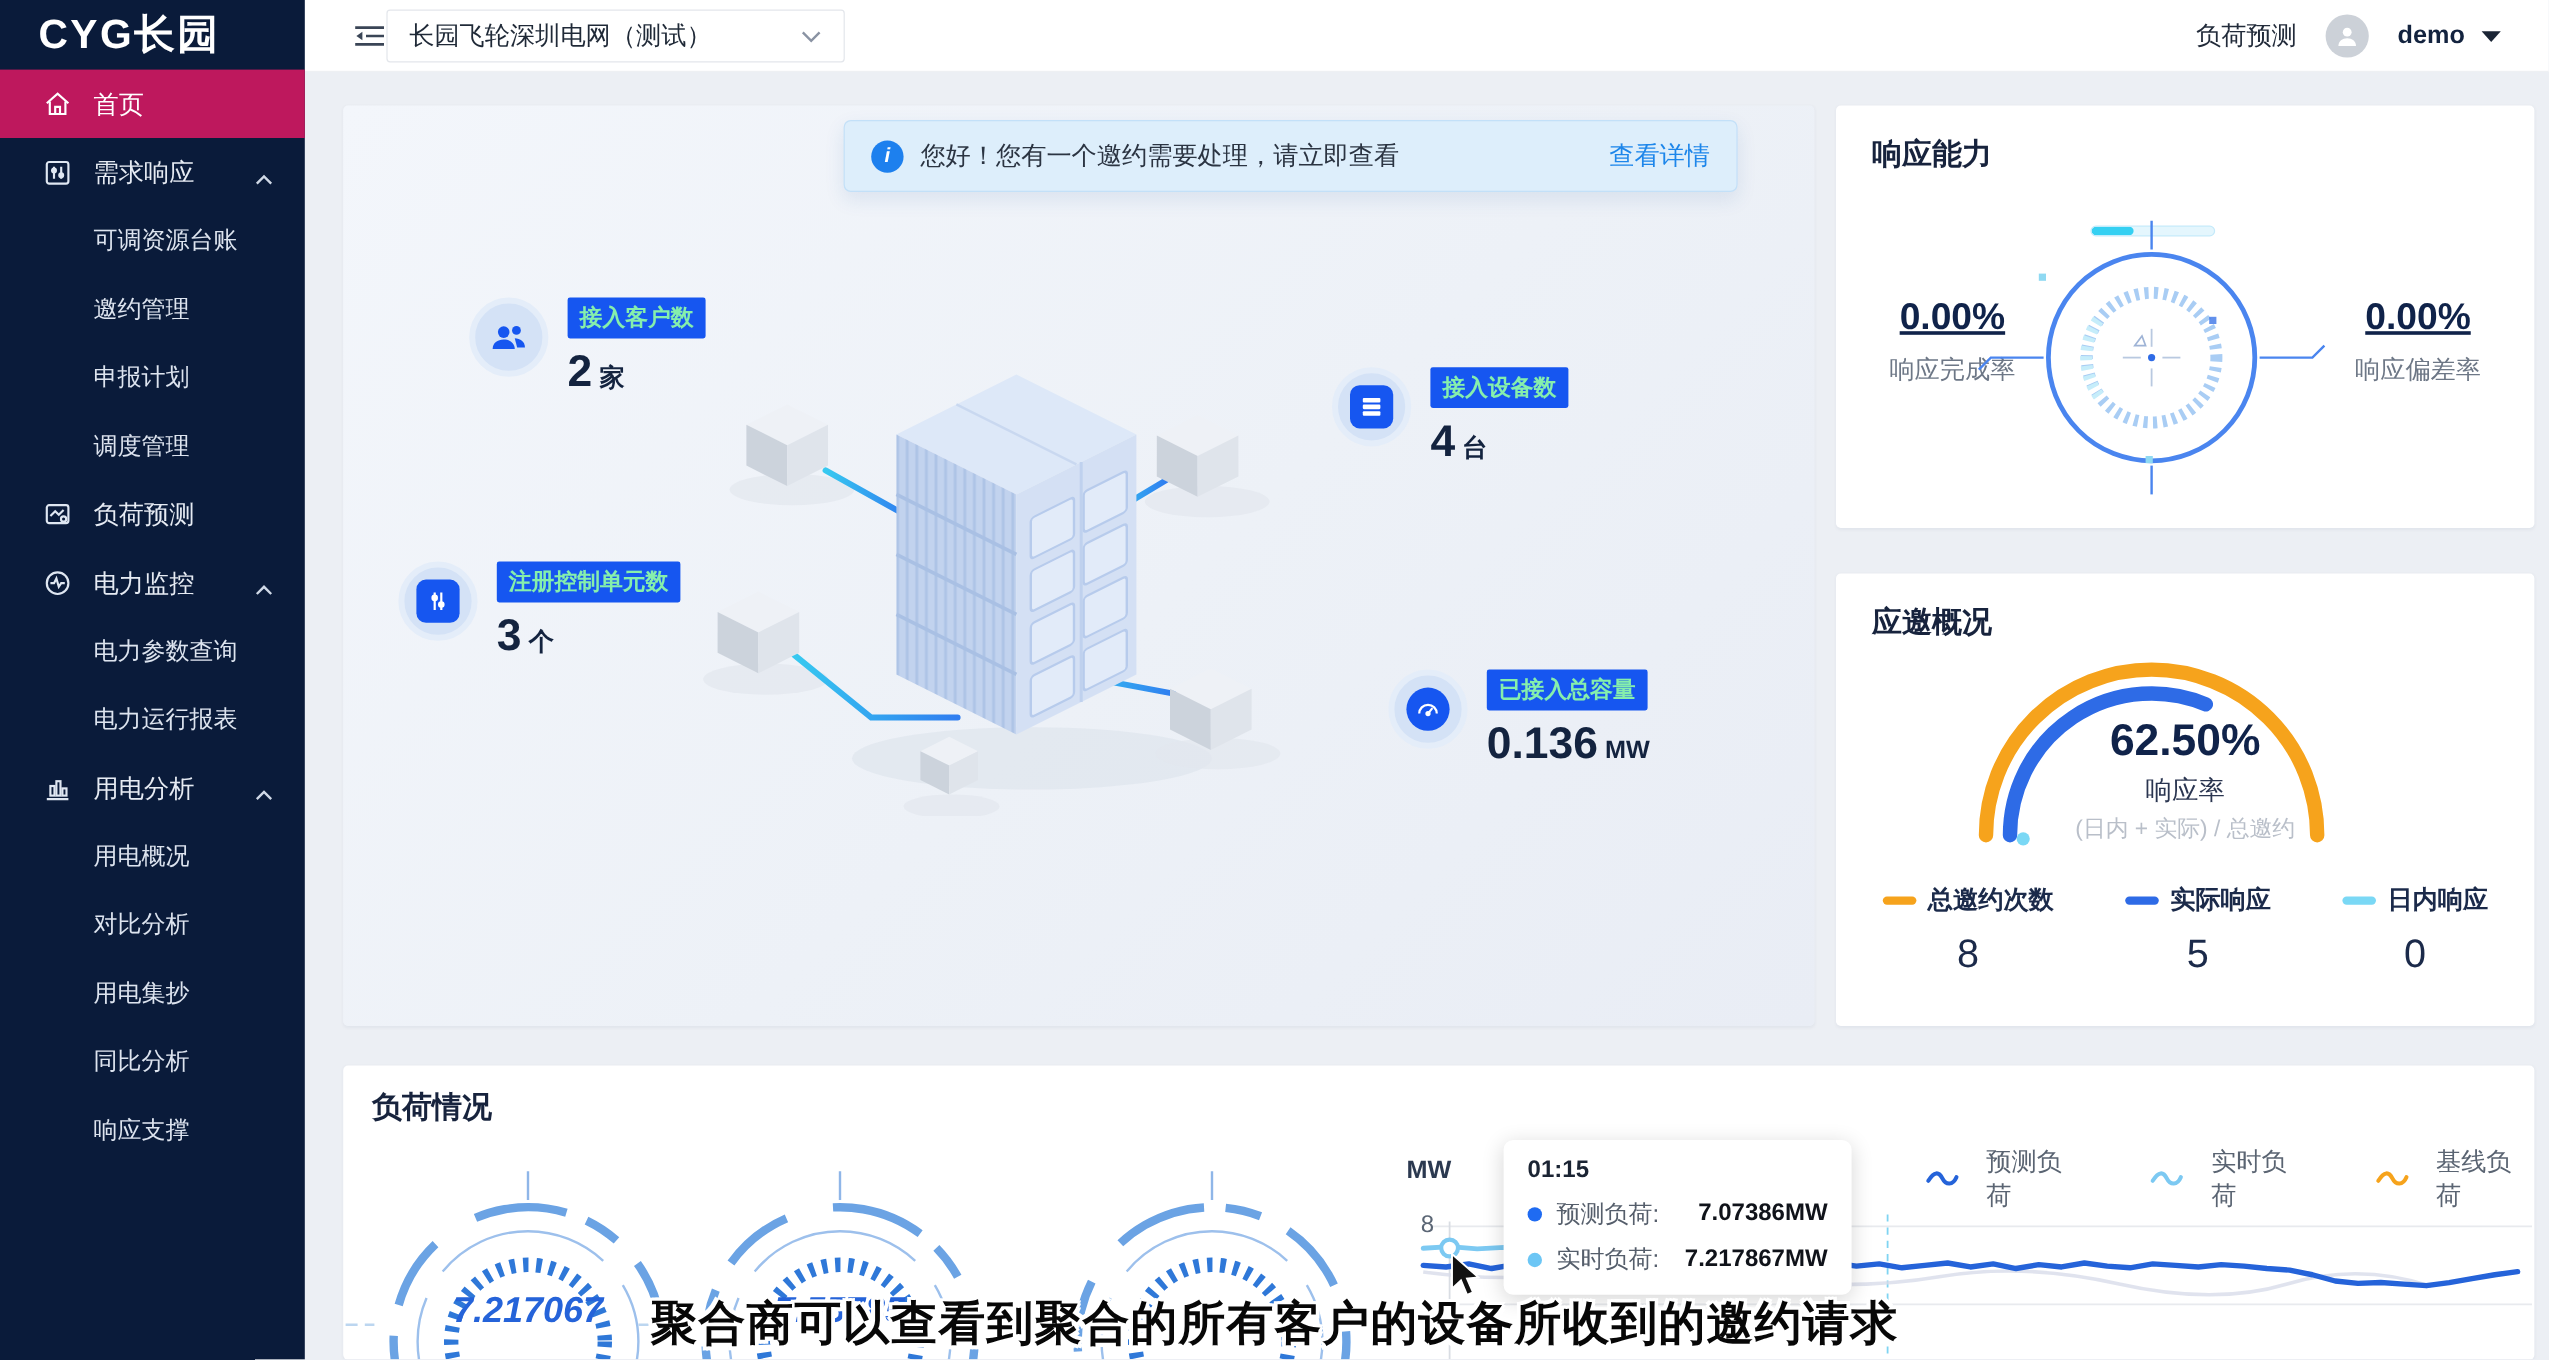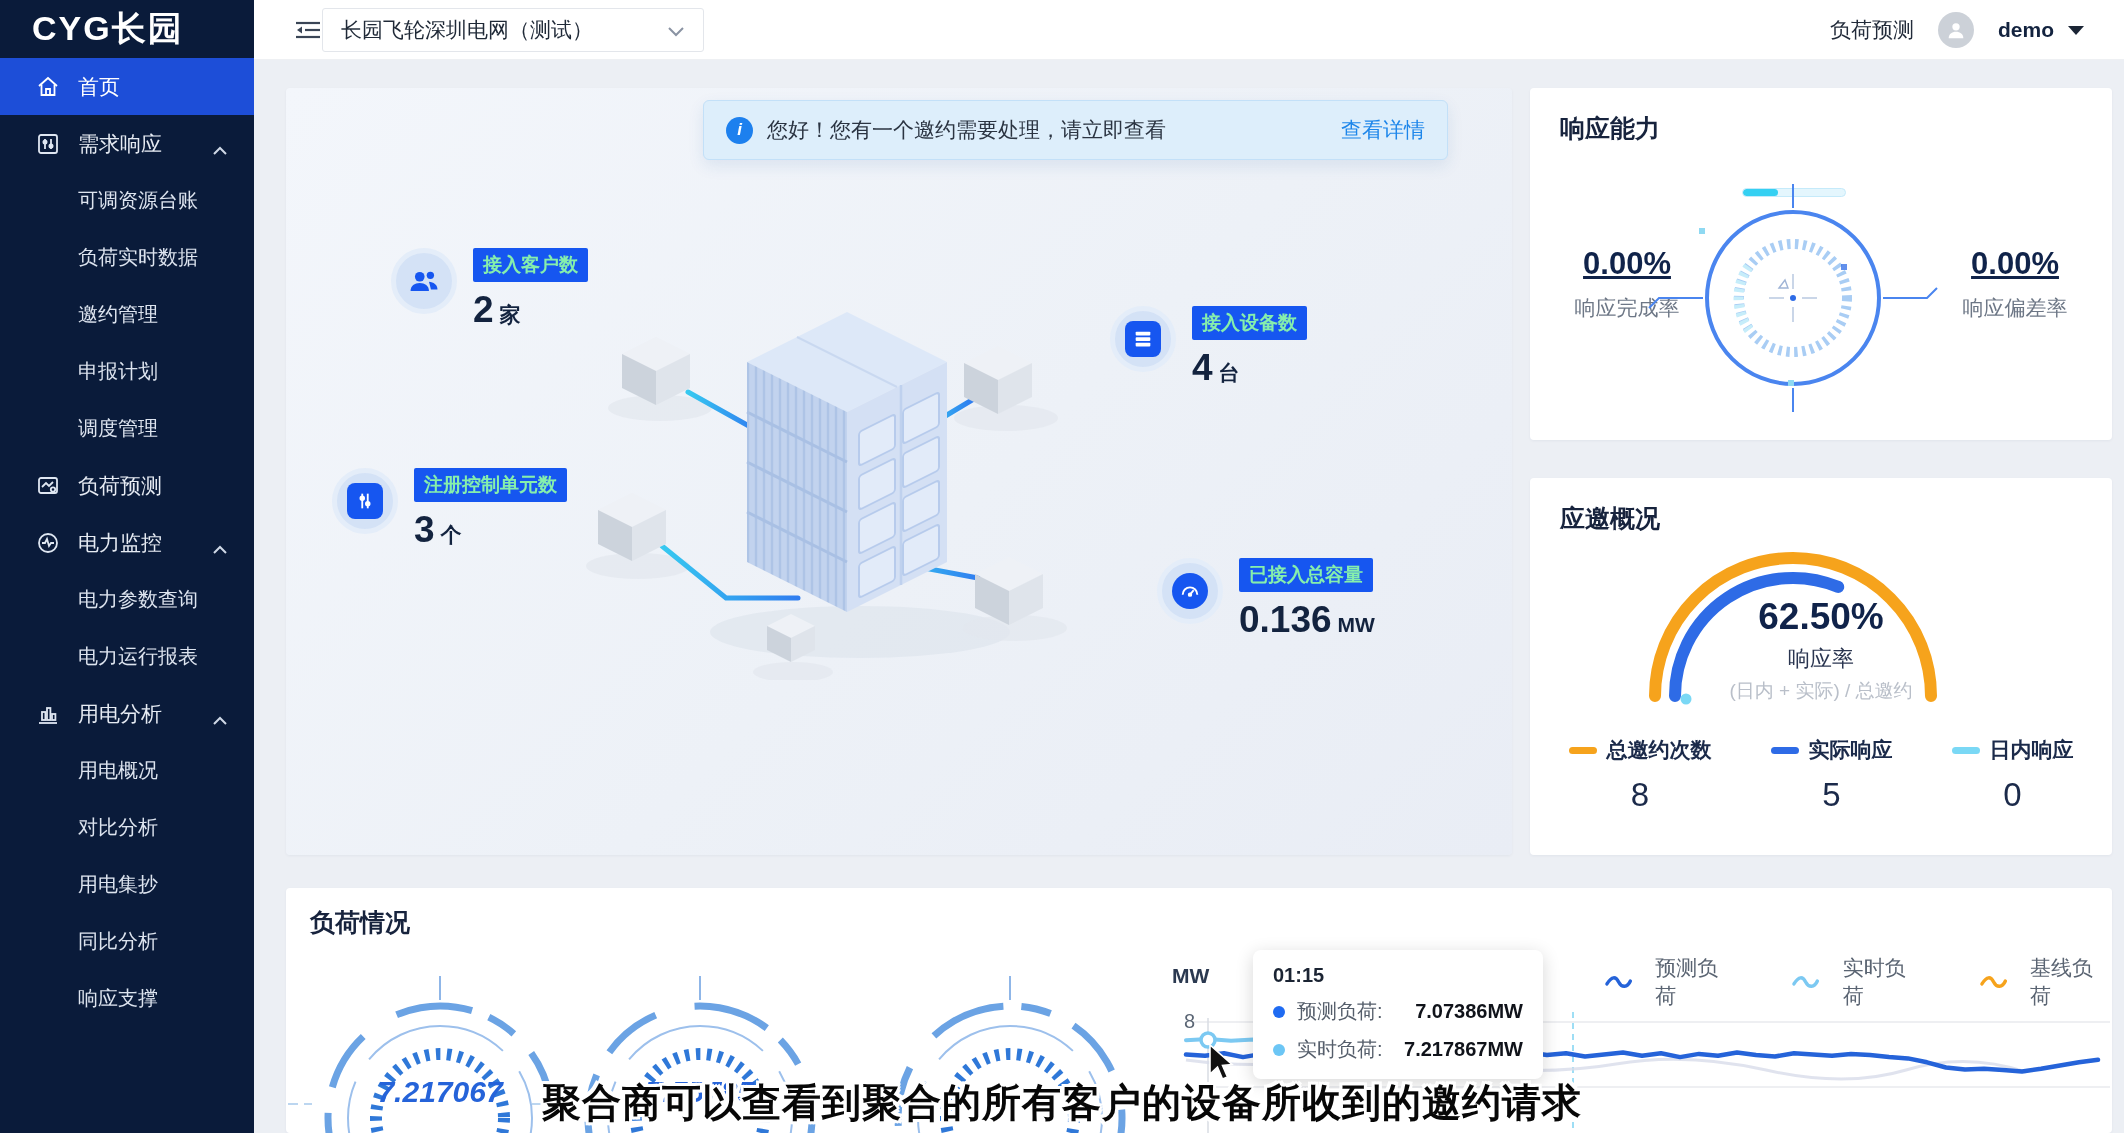--- a/index.html
+++ b/index.html
@@ -5,21 +5,21 @@
   * { margin:0; padding:0; box-sizing:border-box; }
   html,body { width:2124px; height:1133px; overflow:hidden; }
   body { position:relative; font-family:"Liberation Sans","DejaVu Sans",sans-serif; background:#eceff4; }
 
   
   .sidebar { position:absolute; left:0; top:0; width:254px; height:1133px; background:#0a1b3a; z-index:30; }
   .logo { height:58px; display:flex; align-items:center; padding-left:32px; color:#fff;
           font-size:34px; font-weight:800; letter-spacing:2px; }
   .menu-row { height:57px; display:flex; align-items:center; padding-left:36px; color:#e6ebf3;
               font-size:21px; position:relative; cursor:pointer; }
-  .menu-row.active { background:#1d4ed8; color:#fff; }
+  .menu-row.active { background:#be185d; color:#fff; }
   .menu-row .mi { width:26px; height:26px; margin-right:16px; flex:0 0 auto; display:flex; align-items:center; }
   .menu-row.sub { padding-left:78px; font-size:20px; color:#dde4ef; }
   .menu-row .caret { position:absolute; right:26px; top:22px; }
 
   
   .topbar { position:absolute; left:254px; top:0; width:1870px; height:60px; background:#fff;
             border-bottom:1px solid #eef0f3; z-index:20; }
   .fold { position:absolute; left:40px; top:18px; cursor:pointer; }
   .orgbox { position:absolute; left:68px; top:8px; width:382px; height:44px; border:1px solid #e3e6eb;
             border-radius:3px; background:#fff; display:flex; align-items:center; justify-content:space-between;
@@ -136,23 +136,20 @@
     </span>
     <span>需求响应</span>
     <span class="caret">
       <svg width="16" height="10" viewBox="0 0 16 10" fill="none" stroke="#cfd8e6" stroke-width="2">
           <path d="M2 8 L8 2 L14 8"></path>
         </svg>
     </span>
   </div>
   <div class="menu-row sub">
       <span>可调资源台账</span>
-    </div>
-  <div class="menu-row sub">
-      <span>负荷实时数据</span>
     </div>
   <div class="menu-row sub">
       <span>邀约管理</span>
     </div>
   <div class="menu-row sub">
       <span>申报计划</span>
     </div>
   <div class="menu-row sub">
       <span>调度管理</span>
     </div>

